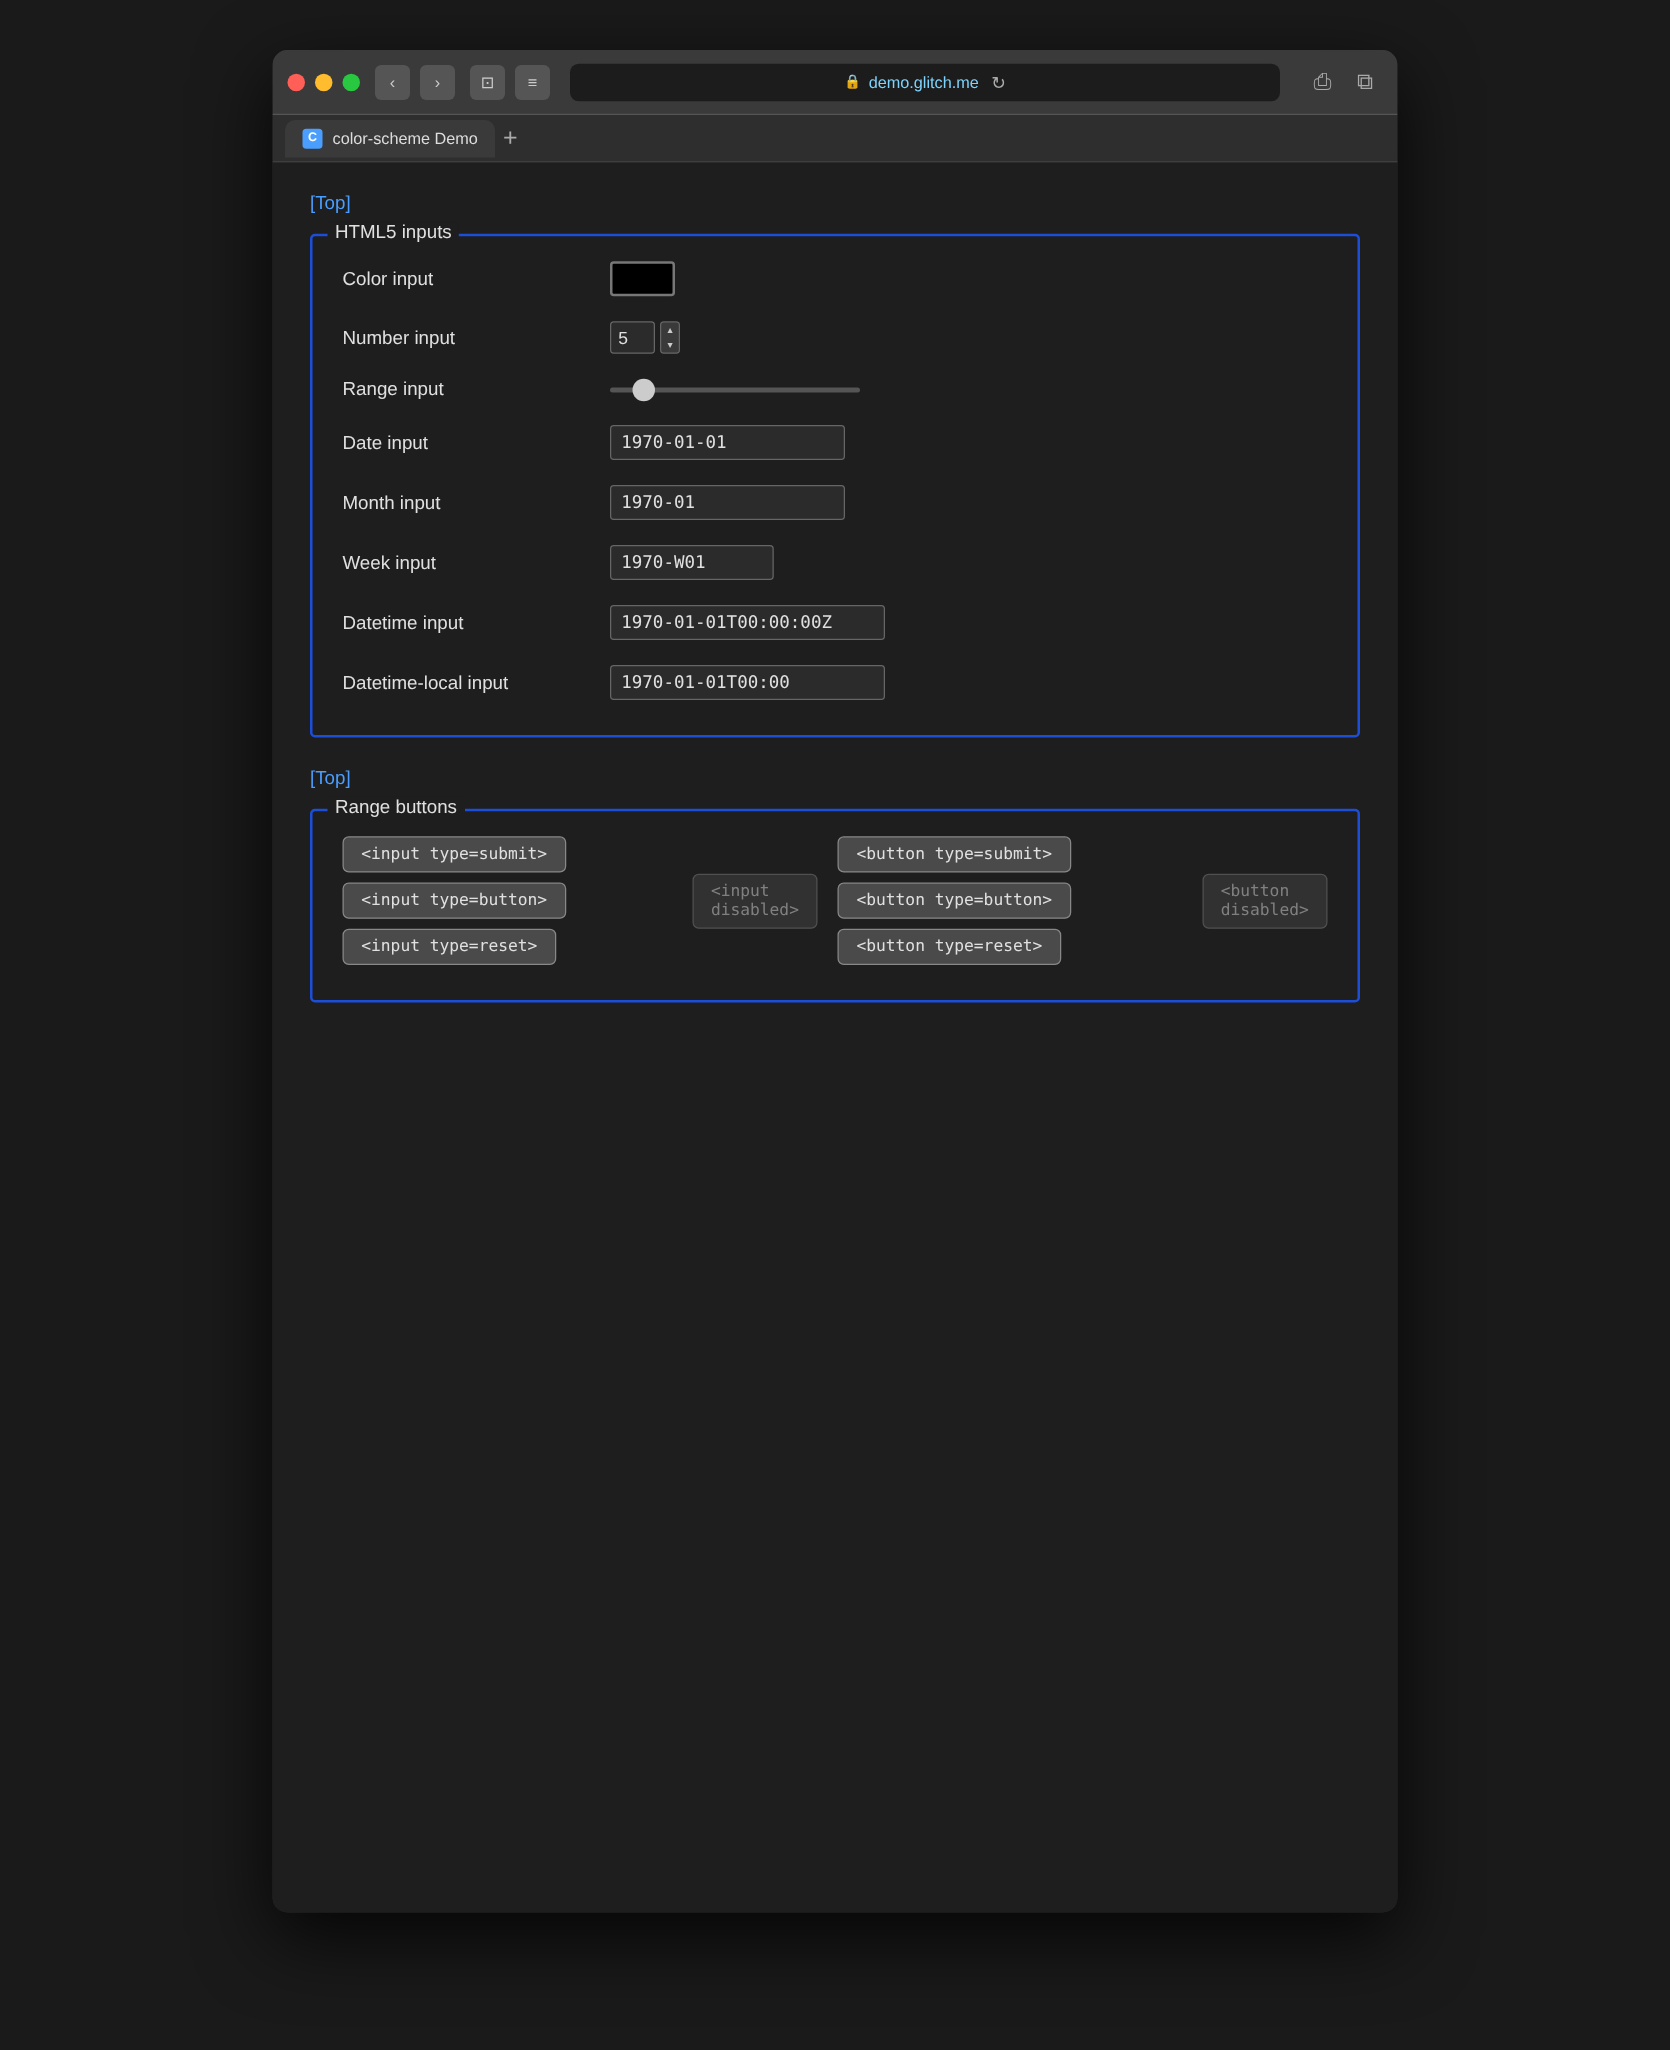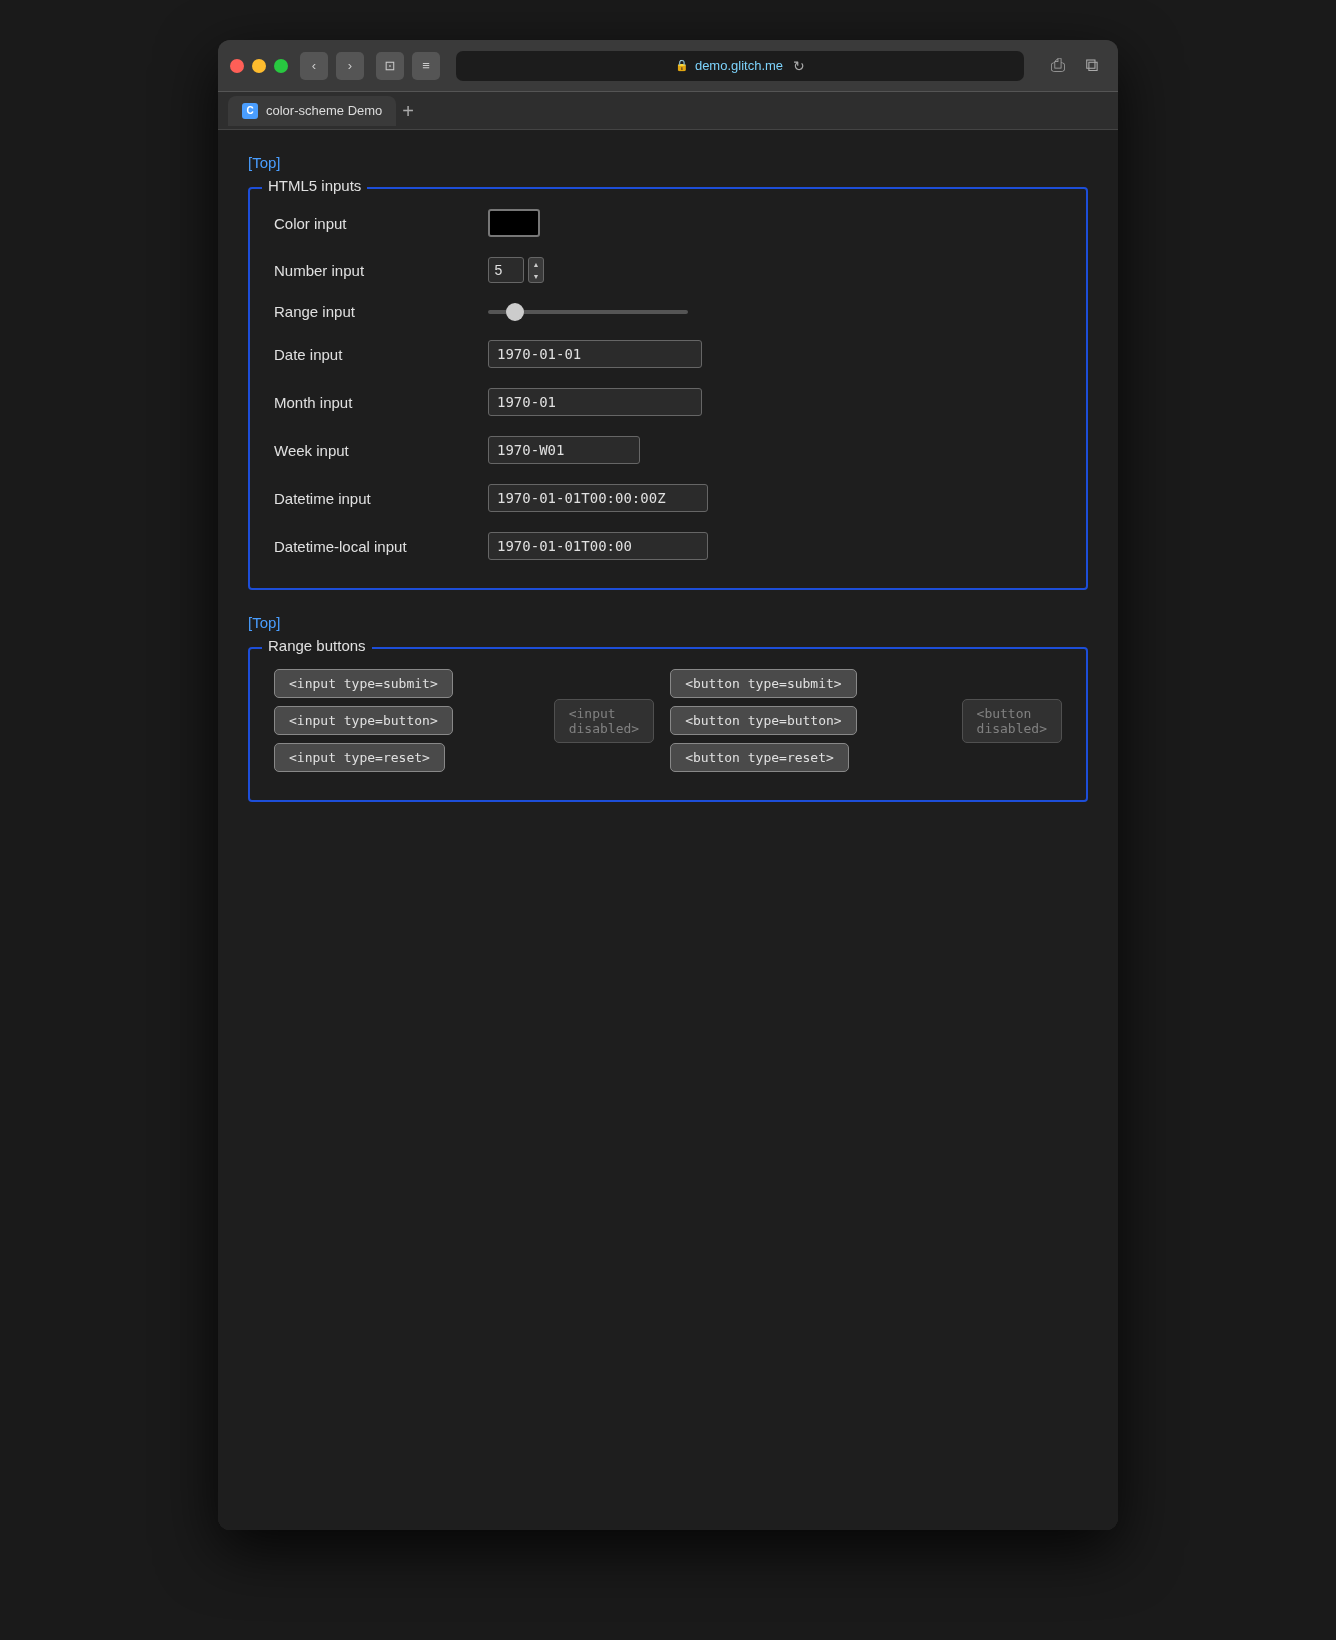--- a/index.html
+++ b/index.html
@@ -299,25 +299,25 @@
       padding: 4px 8px;
       height: 28px;
       font-family: monospace;
     }
 
     .date-input-wide {
       width: 220px;
     }
 
     .date-input-medium {
-      width: 214px;
+      width: 188px;
     }
 
     .date-input-short {
-      width: 152px;
+      width: 131px;
     }
 
     
     .button-rows {
       display: flex;
       flex-direction: row;
       gap: 8px;
     }
 
     .button-row {

